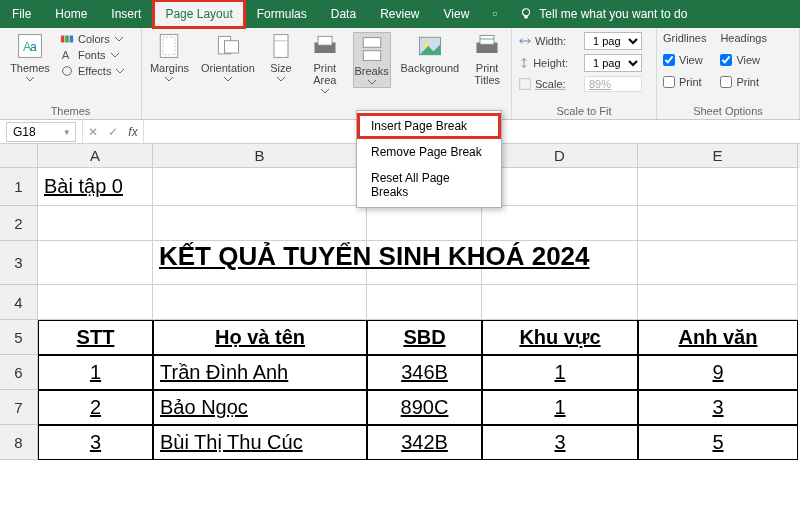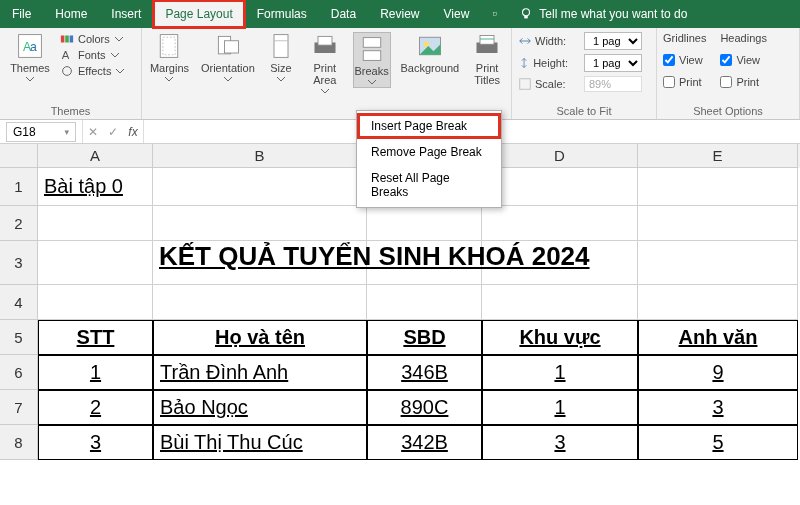--- a/index.html
+++ b/index.html
@@ -26,21 +26,21 @@
 
   .themes-block { display: flex; align-items: flex-start; gap: 6px; }
   .themes-sub { display: flex; flex-direction: column; gap: 2px; font-size: 11px; }
   .themes-sub div { display: flex; align-items: center; gap: 4px; cursor: pointer; }
   .mini-icon { width: 14px; height: 14px; }
 
   .scale-block { display: flex; flex-direction: column; gap: 4px; font-size: 11px; }
   .scale-row { display: flex; align-items: center; gap: 16px; }
   .scale-row .lbl { width: 50px; color: #444; display: flex; align-items: center; gap: 3px; }
   .scale-row select, .scale-row .val { font-size: 11px; border: 1px solid #bbb; background: #fff; padding: 1px 4px; width: 58px; }
-  .scale-row.dis { color: #aaa; }
+  .scale-row.dis { color: #aaa; text-decoration: underline; }
   .scale-row.dis .val { color: #aaa; border-color: #ddd; }
 
   .sheet-opts { display: flex; gap: 14px; font-size: 11px; }
   .sheet-col { display: flex; flex-direction: column; gap: 10px; }
   .sheet-col .hdr { color: #444; }
   .chk { display: flex; align-items: center; gap: 4px; }
   .chk input { width: 12px; height: 12px; }
 
   
   .breaks-menu { position: absolute; top: 110px; left: 356px; width: 146px; background: #fff; border: 1px solid #b0b0b0; box-shadow: 2px 2px 6px rgba(0,0,0,0.25); z-index: 50; font-size: 12px; padding: 2px 0; }

